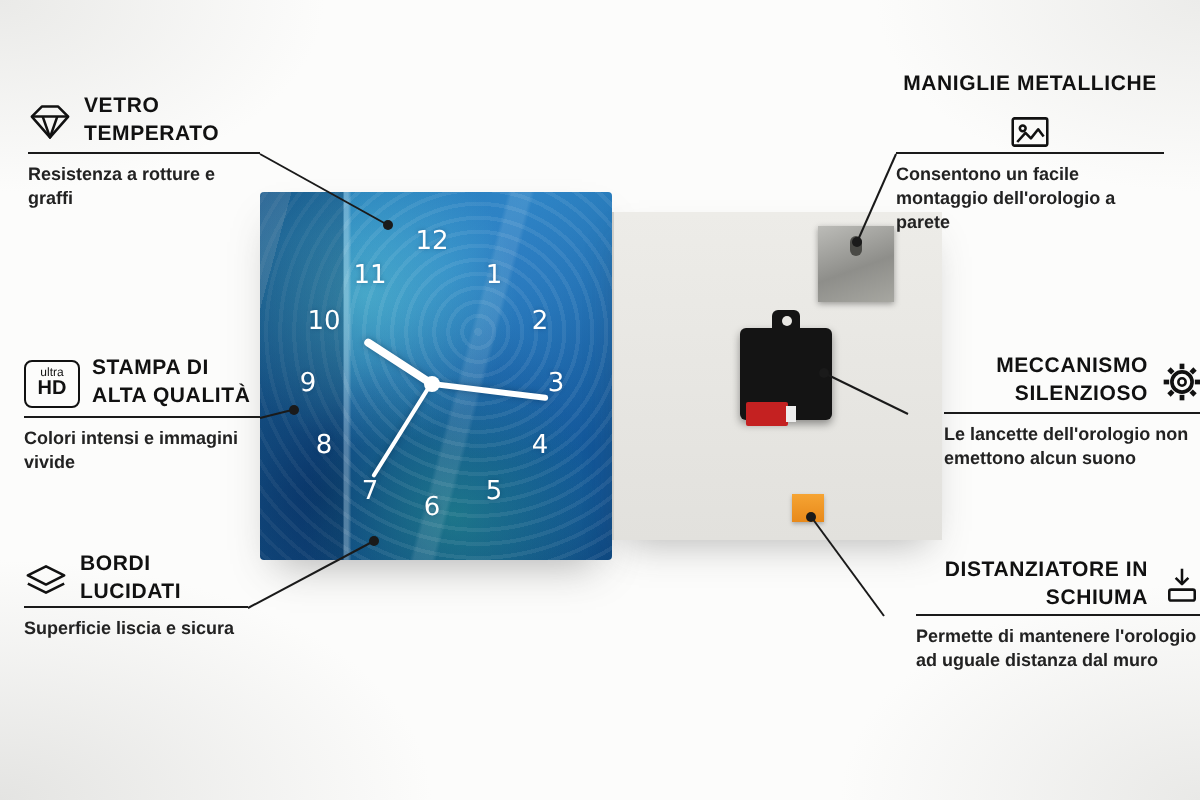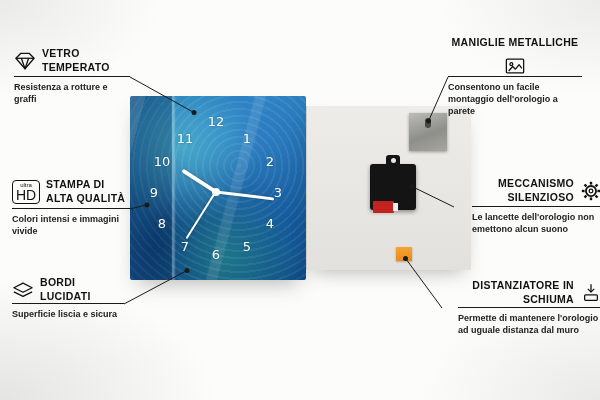--- a/index.html
+++ b/index.html
@@ -63,21 +63,21 @@
   .co-head{display:flex;align-items:center;gap:6px;border-bottom:1px solid #1a1a1a;box-sizing:border-box;}
   .co-title{font-size:10.5px;font-weight:bold;letter-spacing:.3px;line-height:1.3;color:#111;}
   .co-sub{font-size:9px;color:#222;line-height:1.35;margin-top:4px;font-weight:bold;}
   .callout.right .co-head{justify-content:flex-end;text-align:right;}
   .callout.right .co-sub{text-align:left;}
   .icon{flex:0 0 auto;display:flex;align-items:center;justify-content:center;}
   .icon svg{display:block;}
   .uhd-box{width:26px;height:22px;border:1.5px solid #111;border-radius:4px;display:flex;flex-direction:column;
     align-items:center;justify-content:center;line-height:1;}
   .uhd-top{font-size:6px;color:#111;}
-  .uhd-bottom{font-size:14px;font-weight:normal;color:#111;}
+  .uhd-bottom{font-size:10px;font-weight:bold;color:#111;}
   .c1{left:14px;top:46px;width:116px;} .c1 .co-head{height:31px;justify-content:flex-end;}
   .c2{left:12px;top:176px;width:118px;} .c2 .co-head{height:33px;}
   .c3{left:12px;top:276px;width:112px;} .c3 .co-head{height:28px;}
   .c4{left:448px;top:46px;width:134px;} .c4 .co-head{height:31px;flex-direction:column;}
   .c5{left:472px;top:176px;width:130px;} .c5 .co-head{height:31px;}
   .c6{left:442px;top:278px;width:144px;margin-left:16px;} .c6 .co-head{height:30px;}
   .lines{position:absolute;left:0;top:0;pointer-events:none;}
 </style>
 </head>
 <body>

